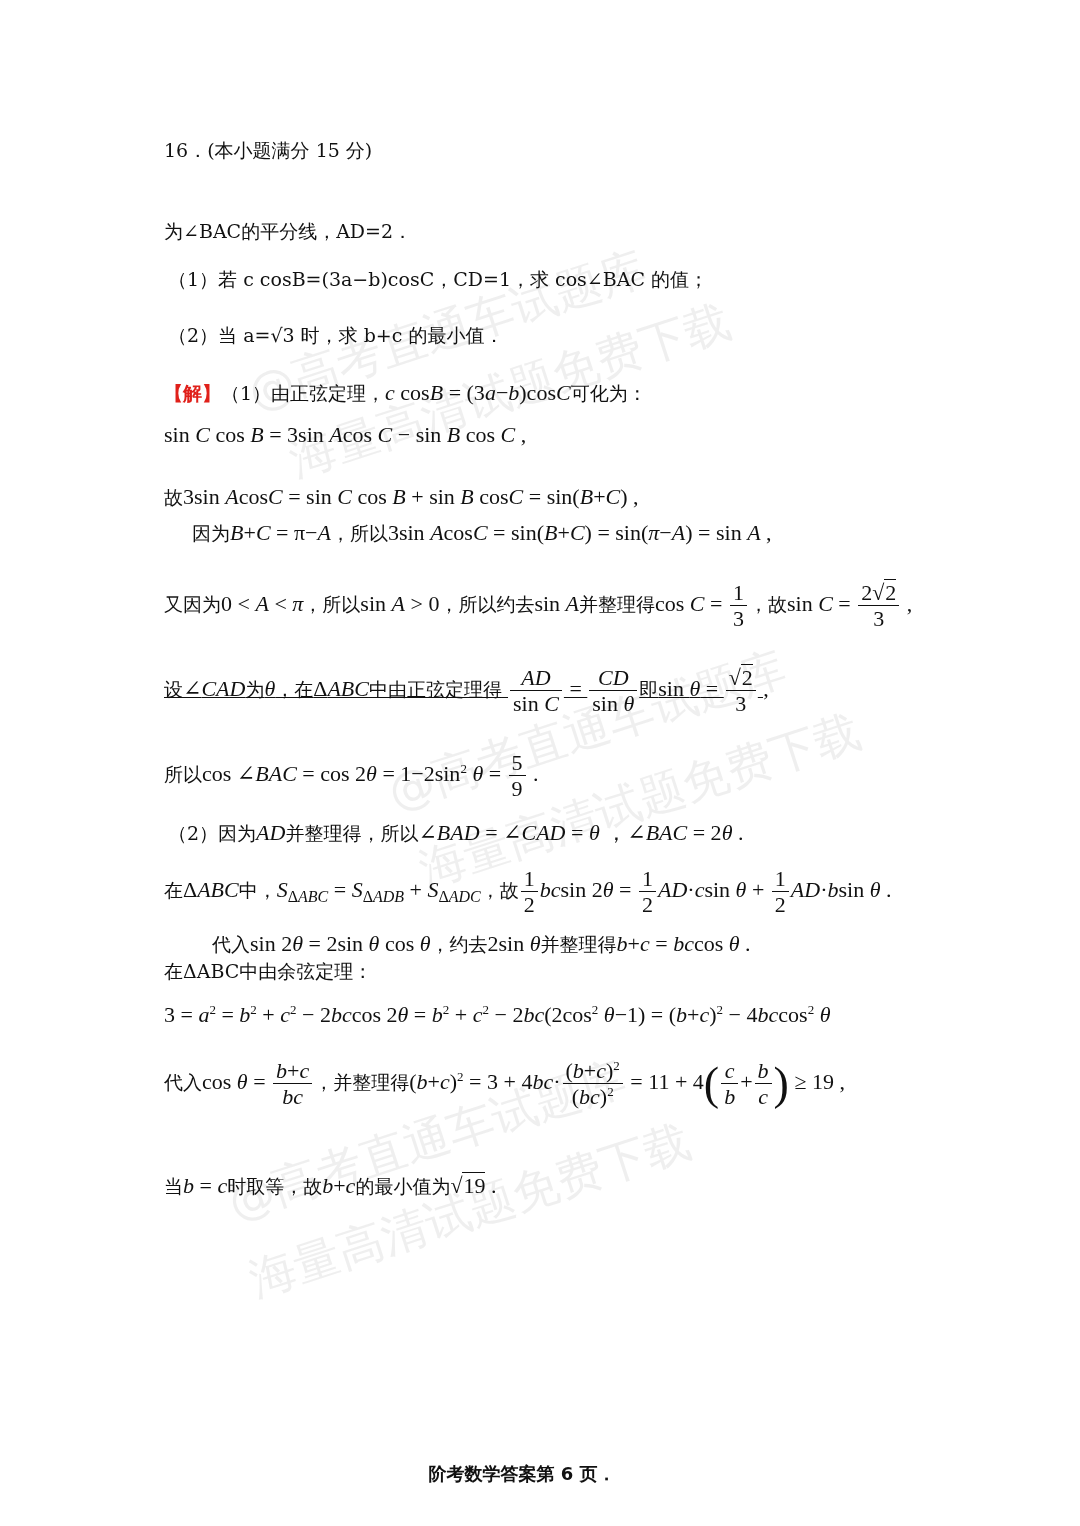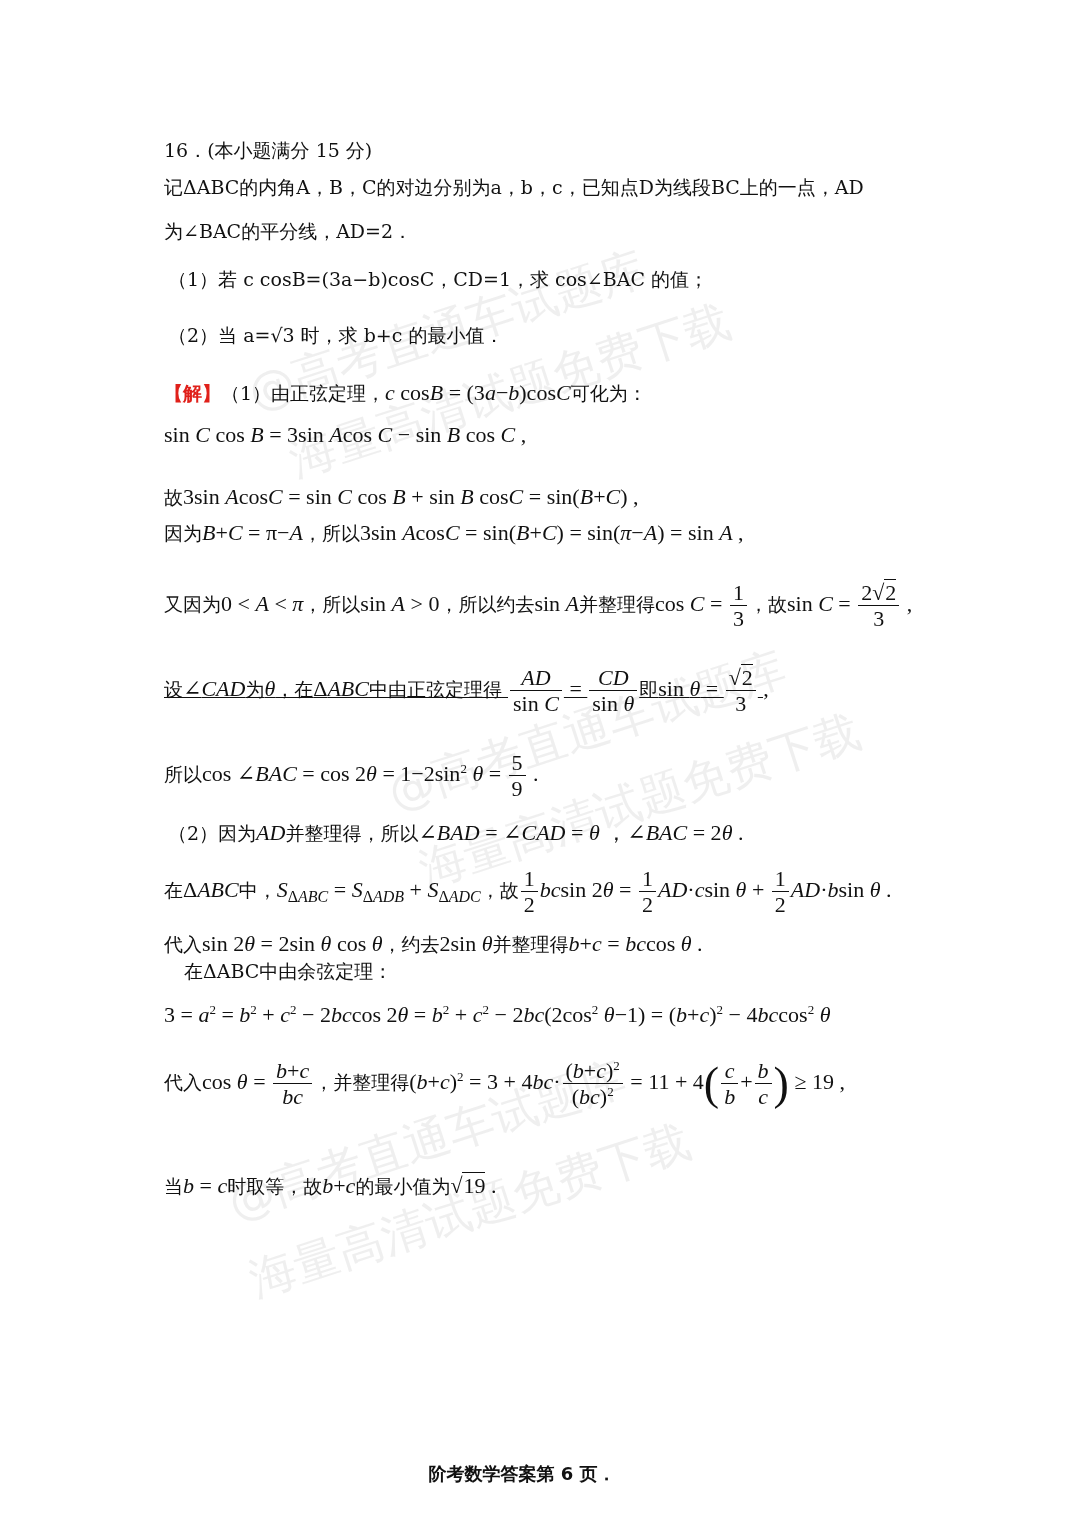--- a/index.html
+++ b/index.html
@@ -30,55 +30,54 @@
 <div class="page">
 
   <div class="wm" style="left:240px;top:300px;">@高考直通车试题库</div>
   <div class="wm" style="left:280px;top:360px;">海量高清试题免费下载</div>
   <div class="wm" style="left:380px;top:700px;">@高考直通车试题库</div>
   <div class="wm" style="left:410px;top:770px;">海量高清试题免费下载</div>
   <div class="wm" style="left:220px;top:1110px;">@高考直通车试题库</div>
   <div class="wm" style="left:240px;top:1180px;">海量高清试题免费下载</div>
 
   <div class="line" style="top:141px;">16．(本小题满分 15 分)</div>
-  <div class="line" style="top:178px;">记ΔABC的内角A，B，C的对边分别为a，b，c，已知点D为线段BC上的一点，AD</div>
   <div class="line" style="top:222px;">为∠BAC的平分线，AD=2．</div>
   <div class="line" style="top:270px;left:168px;">（1）若 c cosB=(3a−b)cosC，CD=1，求 cos∠BAC 的值；</div>
   <div class="line" style="top:326px;left:168px;">（2）当 a=√3 时，求 b+c 的最小值．</div>
 
   <div class="line" style="top:382px;">
     <span class="red">【解】</span><span>（1）由正弦定理，</span><span class="m"><i>c</i> cos<i>B</i> = (3<i>a</i>−<i>b</i>)cos<i>C</i></span><span>可化为：</span>
   </div>
   <div class="line m" style="top:424px;">sin <i>C</i> cos <i>B</i> = 3sin <i>A</i>cos <i>C</i> − sin <i>B</i> cos <i>C</i> ,</div>
   <div class="line" style="top:486px;">
     <span>故</span><span class="m">3sin <i>A</i>cos<i>C</i> = sin <i>C</i> cos <i>B</i> + sin <i>B</i> cos<i>C</i> = sin(<i>B</i>+<i>C</i>) ,</span>
   </div>
-  <div class="line" style="top:522px;">
+  <div class="line" style="top:522px;margin-left:28px;">
     <span>因为</span><span class="m"><i>B</i>+<i>C</i> = π−<i>A</i></span><span>，所以</span><span class="m">3sin <i>A</i>cos<i>C</i> = sin(<i>B</i>+<i>C</i>) = sin(<i>π</i>−<i>A</i>) = sin <i>A</i> ,</span>
   </div>
   <div class="line" style="top:580px;">
     <span>又因为</span><span class="m">0 &lt; <i>A</i> &lt; <i>π</i></span><span>，所以</span><span class="m">sin <i>A</i> &gt; 0</span><span>，所以约去</span><span class="m">sin <i>A</i></span><span>并整理得</span><span class="m">cos <i>C</i> = <span class="frac"><span class="num">1</span><span>3</span></span></span><span>，故</span><span class="m">sin <i>C</i> = <span class="frac"><span class="num">2√<span class="sqrt">2</span></span><span>3</span></span> ,</span>
   </div>
   <div class="line" style="top:665px;text-decoration:underline;">
     <span>设</span><span class="m">∠<i>CAD</i></span><span>为</span><span class="m"><i>θ</i></span><span>，在</span><span class="m">Δ<i>ABC</i></span><span>中由正弦定理得</span>
     <span class="m"><span class="frac"><span class="num"><i>AD</i></span><span>sin <i>C</i></span></span> = <span class="frac"><span class="num"><i>CD</i></span><span>sin <i>θ</i></span></span></span><span>即</span><span class="m">sin <i>θ</i> = <span class="frac"><span class="num">√<span class="sqrt">2</span></span><span>3</span></span> ,</span>
   </div>
   <div class="line" style="top:750px;">
     <span>所以</span><span class="m">cos ∠<i>BAC</i> = cos 2<i>θ</i> = 1−2sin<sup>2</sup> <i>θ</i> = <span class="frac"><span class="num">5</span><span>9</span></span> .</span>
   </div>
   <div class="line" style="top:822px;left:168px;">
     <span>（2）因为</span><span class="m"><i>AD</i></span><span>并整理得，所以</span><span class="m">∠<i>BAD</i> = ∠<i>CAD</i> = <i>θ</i> ，∠<i>BAC</i> = 2<i>θ</i> .</span>
   </div>
   <div class="line" style="top:866px;">
     <span>在</span><span class="m">Δ<i>ABC</i></span><span>中，</span><span class="m"><i>S</i><sub>Δ<i>ABC</i></sub> = <i>S</i><sub>Δ<i>ADB</i></sub> + <i>S</i><sub>Δ<i>ADC</i></sub></span><span>，故</span><span class="m"><span class="frac"><span class="num">1</span><span>2</span></span><i>bc</i>sin 2<i>θ</i> = <span class="frac"><span class="num">1</span><span>2</span></span><i>AD</i>·<i>c</i>sin <i>θ</i> + <span class="frac"><span class="num">1</span><span>2</span></span><i>AD</i>·<i>b</i>sin <i>θ</i> .</span>
   </div>
-  <div class="line" style="top:933px;">
+  <div class="line" style="top:933px;margin-left:48px;">
     <span>代入</span><span class="m">sin 2<i>θ</i> = 2sin <i>θ</i> cos <i>θ</i></span><span>，约去</span><span class="m">2sin <i>θ</i></span><span>并整理得</span><span class="m"><i>b</i>+<i>c</i> = <i>bc</i>cos <i>θ</i> .</span>
   </div>
-  <div class="line" style="top:962px;margin-left:20px;">在ΔABC中由余弦定理：</div>
+  <div class="line" style="top:962px;">在ΔABC中由余弦定理：</div>
   <div class="line m" style="top:1003px;">3 = <i>a</i><sup>2</sup> = <i>b</i><sup>2</sup> + <i>c</i><sup>2</sup> − 2<i>bc</i>cos 2<i>θ</i> = <i>b</i><sup>2</sup> + <i>c</i><sup>2</sup> − 2<i>bc</i>(2cos<sup>2</sup> <i>θ</i>−1) = (<i>b</i>+<i>c</i>)<sup>2</sup> − 4<i>bc</i>cos<sup>2</sup> <i>θ</i></div>
   <div class="line" style="top:1058px;">
     <span>代入</span><span class="m">cos <i>θ</i> = <span class="frac"><span class="num"><i>b</i>+<i>c</i></span><span><i>bc</i></span></span></span><span>，并整理得</span><span class="m">(<i>b</i>+<i>c</i>)<sup>2</sup> = 3 + 4<i>bc</i>·<span class="frac"><span class="num">(<i>b</i>+<i>c</i>)<sup>2</sup></span><span>(<i>bc</i>)<sup>2</sup></span></span> = 11 + 4<span class="big-paren">(</span><span class="frac"><span class="num"><i>c</i></span><span><i>b</i></span></span>+<span class="frac"><span class="num"><i>b</i></span><span><i>c</i></span></span><span class="big-paren">)</span> ≥ 19 ,</span>
   </div>
   <div class="line" style="top:1175px;">
     <span>当</span><span class="m"><i>b</i> = <i>c</i></span><span>时取等，故</span><span class="m"><i>b</i>+<i>c</i></span><span>的最小值为</span><span class="m">√<span class="sqrt">19</span> .</span>
   </div>
 
   <div class="footer">阶考数学答案第 6 页．</div>
 </div>

